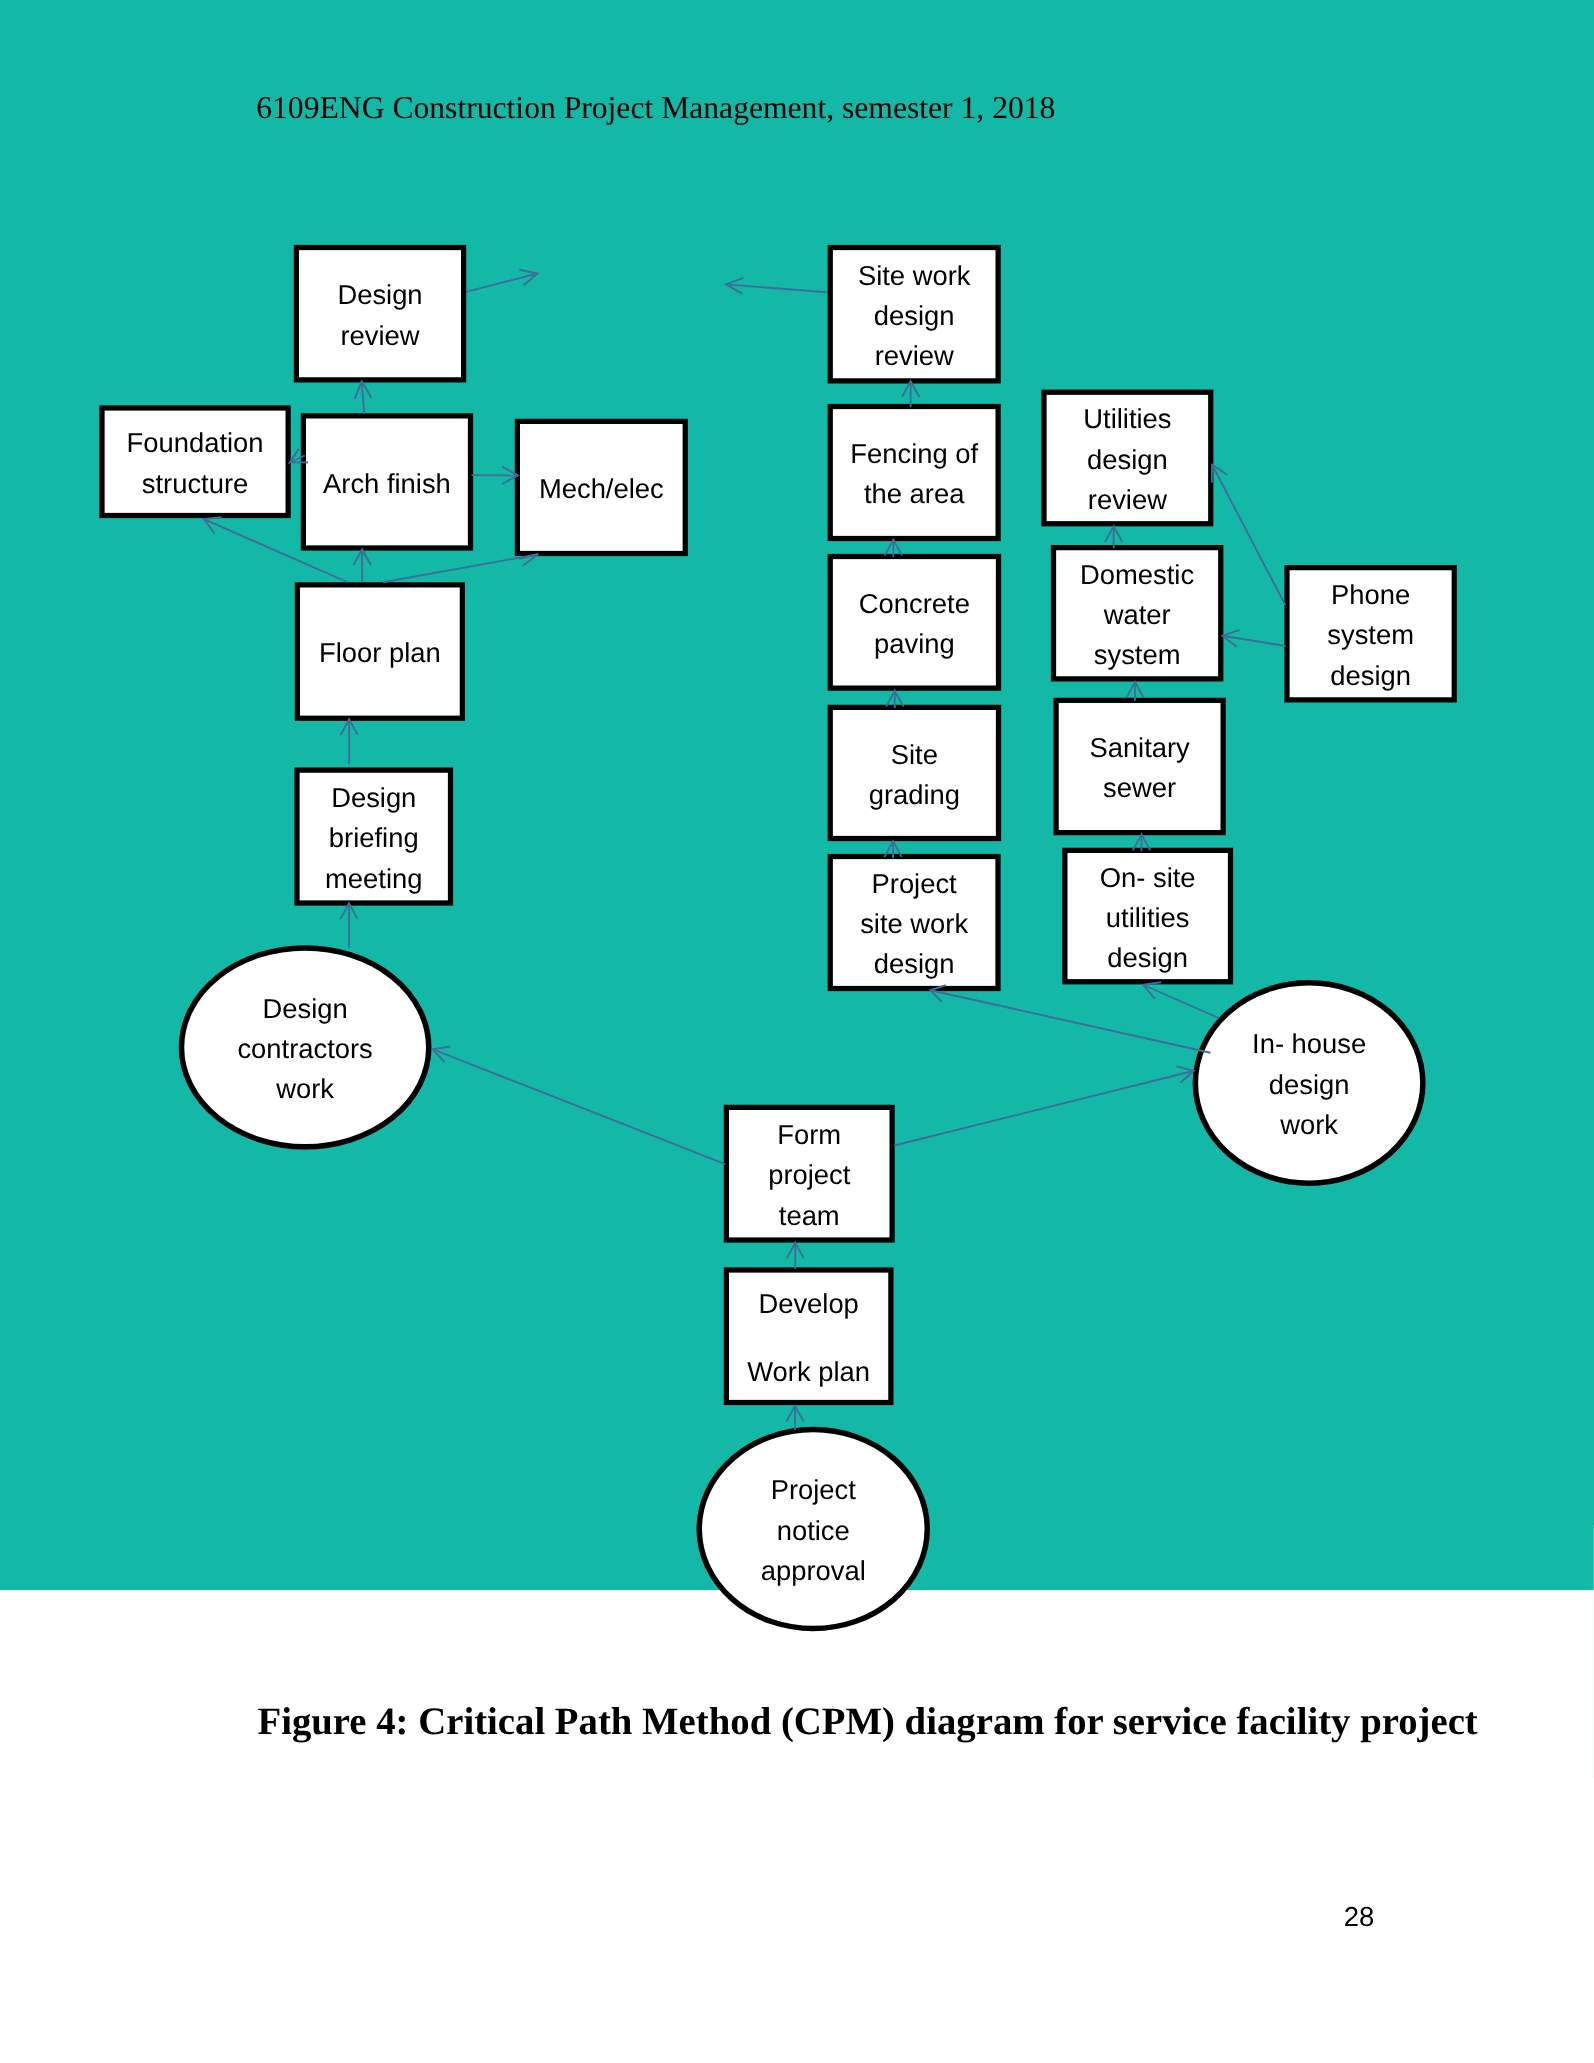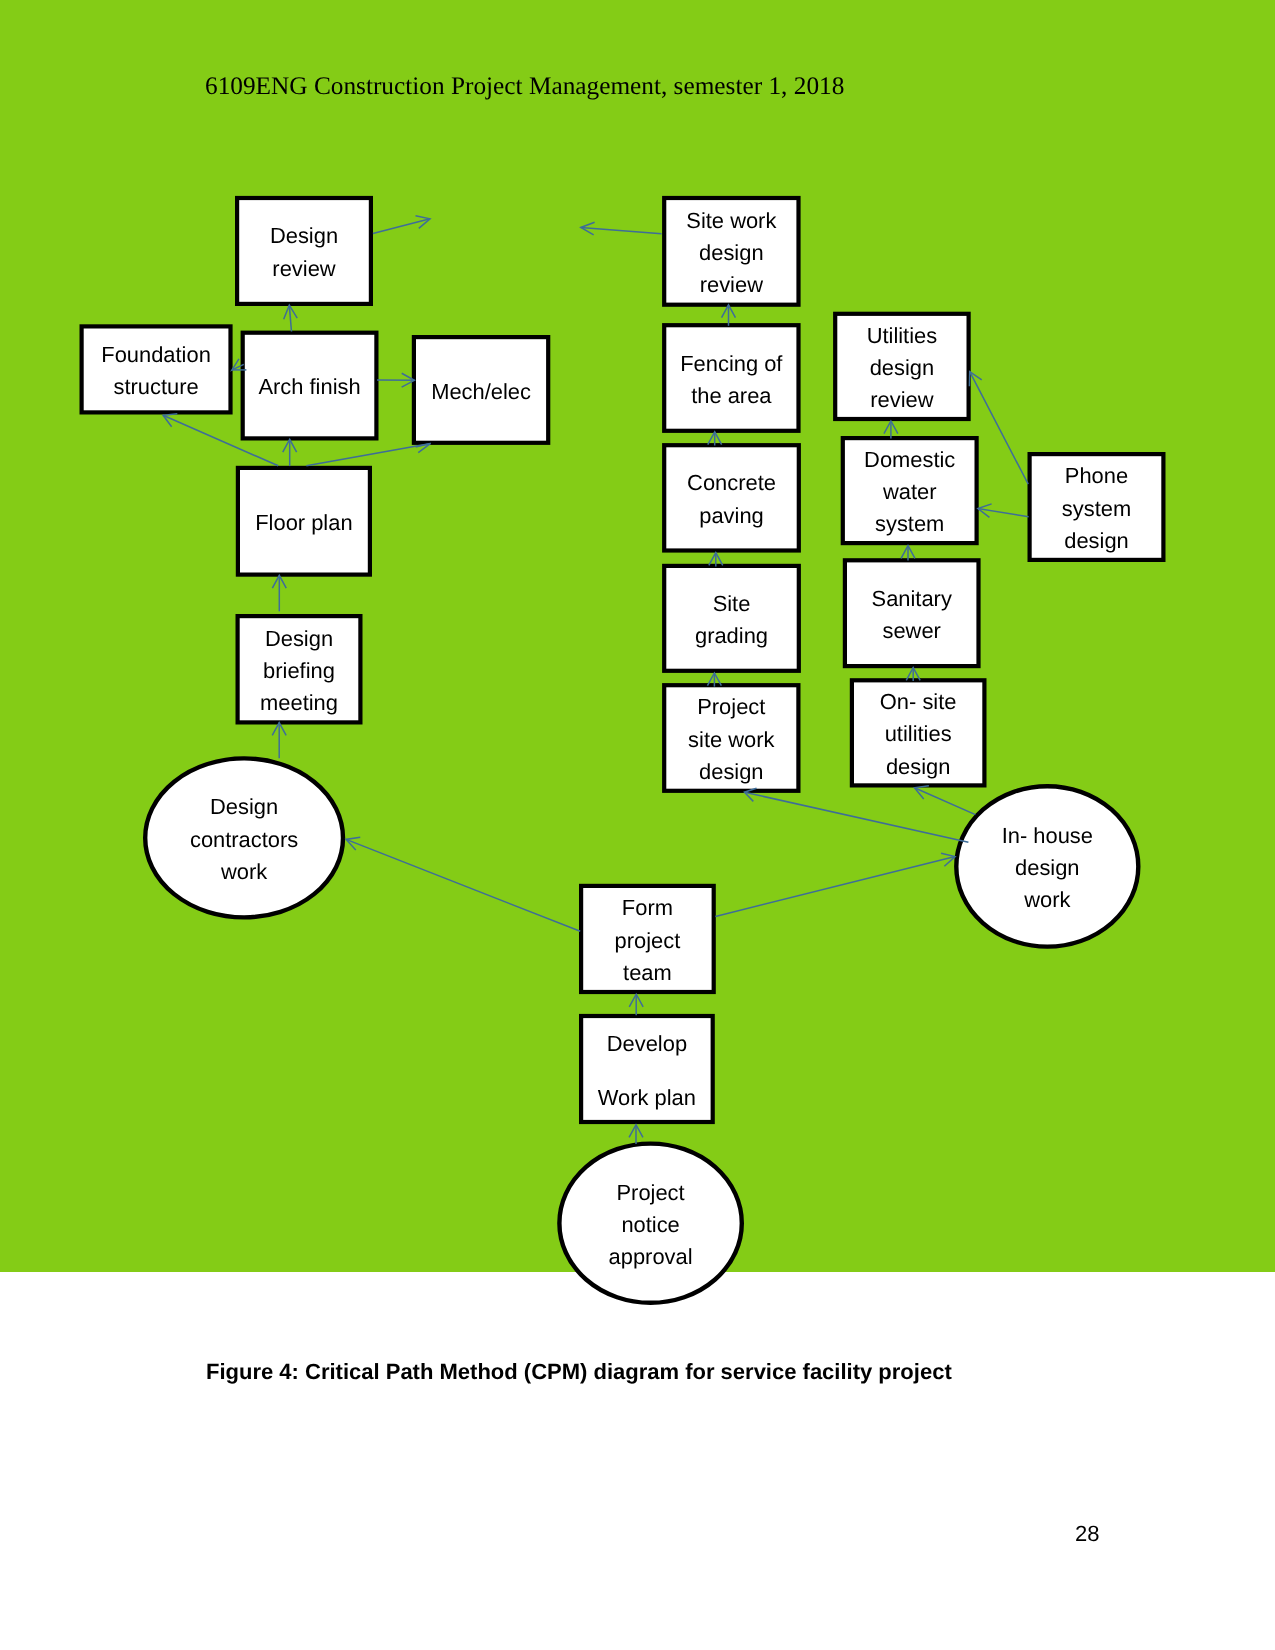--- a/index.html
+++ b/index.html
@@ -1,19 +1,19 @@
 <!DOCTYPE html>
 <html><head>
 <meta charset="utf-8">
 <style>
   html,body{margin:0;padding:0;background:#fff;}
   body{width:1275px;height:1650px;font-family:"Liberation Sans",sans-serif;color:#000;overflow:hidden;-webkit-font-smoothing:antialiased;text-rendering:geometricPrecision;}
-  .page{position:relative;width:1275px;height:1272px;background:#84cc16;}
+  .page{position:relative;width:1275px;height:1272px;background:#14b8a6;}
   .hdr{position:absolute;left:205px;top:72px;font-family:"Liberation Serif",serif;font-size:25.3px;color:#000000;white-space:nowrap;}
-  .cap{position:absolute;left:206px;top:1359px;font-family:Liberation Sans, sans-serif;font-size:22px;font-weight:bold;color:#000;white-space:nowrap;}
+  .cap{position:absolute;left:206px;top:1359px;font-family:Liberation Serif, serif;font-size:31px;font-weight:bold;color:#000;white-space:nowrap;}
   .pg{position:absolute;left:1075px;top:1521px;font-family:"Liberation Sans",sans-serif;font-size:22px;color:#000;}
   svg.diagram{position:absolute;left:0;top:0;shape-rendering:geometricPrecision;}
   svg.diagram text{-webkit-font-smoothing:antialiased;}
 </style>
 </head>
 <body>
 
 <div class="page">
   <div class="hdr">6109ENG Construction Project Management, semester 1, 2018</div>
   <div id="diagwrap">

